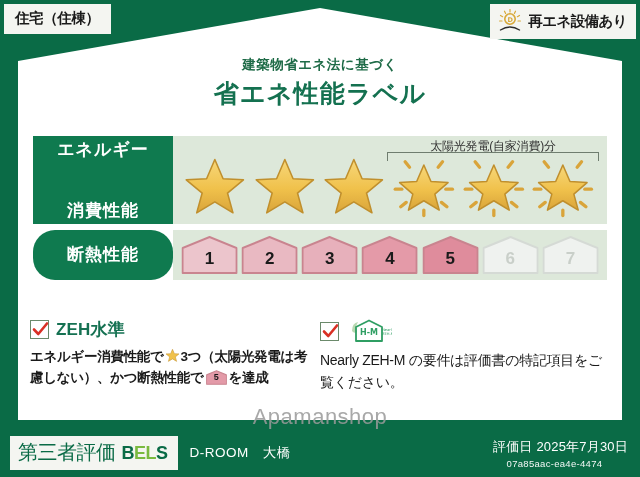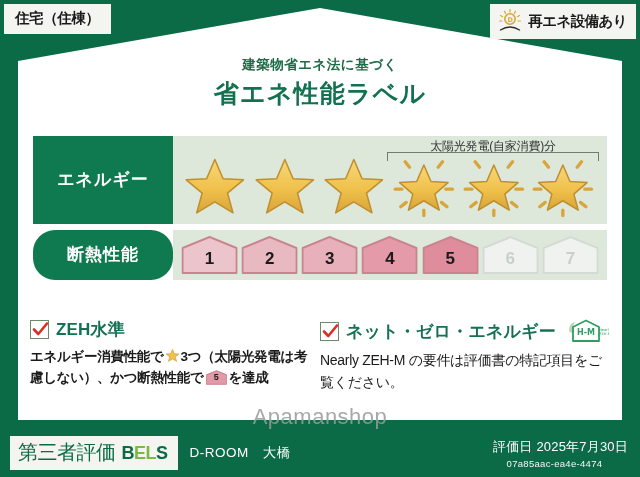--- a/index.html
+++ b/index.html
@@ -234,20 +234,21 @@
   <div class="heading">
     <div class="sub">建築物省エネ法に基づく</div>
     <div class="main">省エネ性能ラベル</div>
   </div>
 
   <div class="rows">
 
     <div class="row row-energy">
       <div class="row-label">
         <span>エネルギー</span>
+        <span>消費性能</span>
       </div>
       <div class="row-value">
         <div class="solar-note">太陽光発電(自家消費)分</div>
         <div class="solar-bracket"></div>
         <div class="stars">
           <div class="star-cell">
             <svg viewBox="0 0 60 60">
                 <defs>
                   <linearGradient id="sg1" x1="0" y1="0" x2="0" y2="1">
                     <stop offset="0" stop-color="#f7d77a"></stop>
@@ -388,21 +389,20 @@
       </div>
     </div>
 
     <div class="zeh-col right">
       <div class="zeh-head">
         <span class="chk">
           <svg viewBox="0 0 17 17">
               <path d="M2 8.5 L6.3 13 L15 2.5" fill="none" stroke="#d93025" stroke-width="2.6" stroke-linecap="round" stroke-linejoin="round"></path>
             </svg>
         </span>
-        <span class="zeh-title">ネット・ゼロ・エネルギー</span>
         <span class="zehm-logo">
           <svg viewBox="0 0 44 26">
             <path d="M4 13 Q4 5 10 4 Q7 9 9 14 Q6 16 4 13 Z" fill="#b9d9b2"></path>
             <polygon points="21,2.5 34,9 34,23 8,23 8,9" fill="none" stroke="#2f9e63" stroke-width="1.8" stroke-linejoin="round"></polygon>
             <text x="21" y="17" font-size="8" font-weight="bold" fill="#2f9e63" text-anchor="middle" font-family="DejaVu Sans, sans-serif">H-M</text>
             <text x="40" y="13" font-size="3.6" fill="#2f9e63" text-anchor="middle" font-family="DejaVu Sans, sans-serif">Nearly</text>
             <text x="40" y="17" font-size="3.6" fill="#2f9e63" text-anchor="middle" font-family="DejaVu Sans, sans-serif">ZEH-M</text>
           </svg>
         </span>
       </div>

